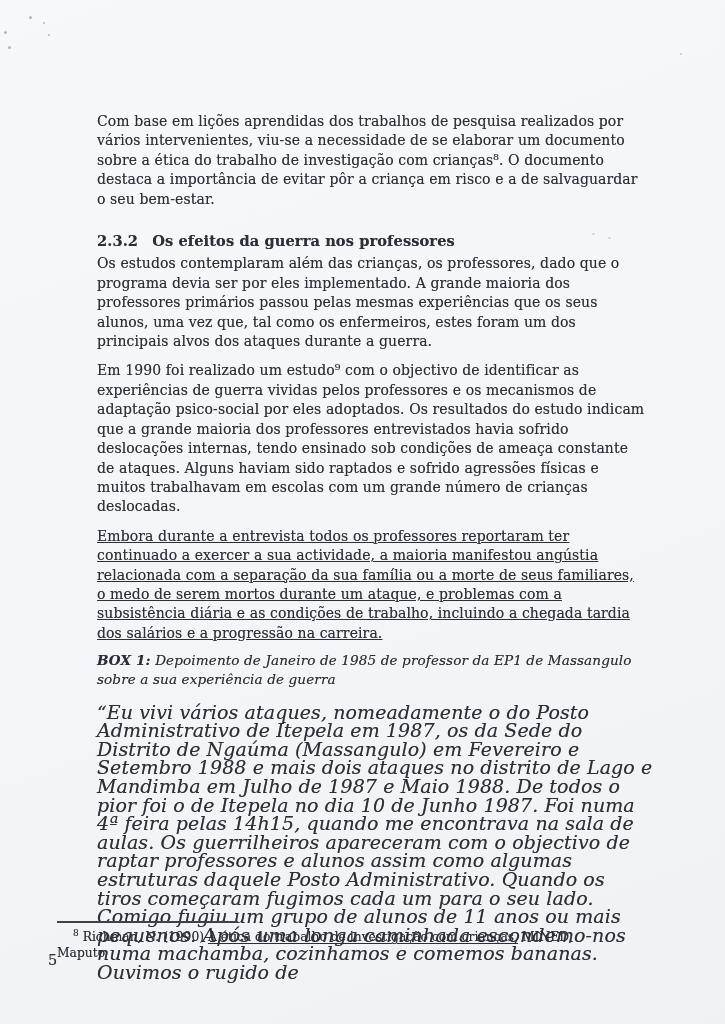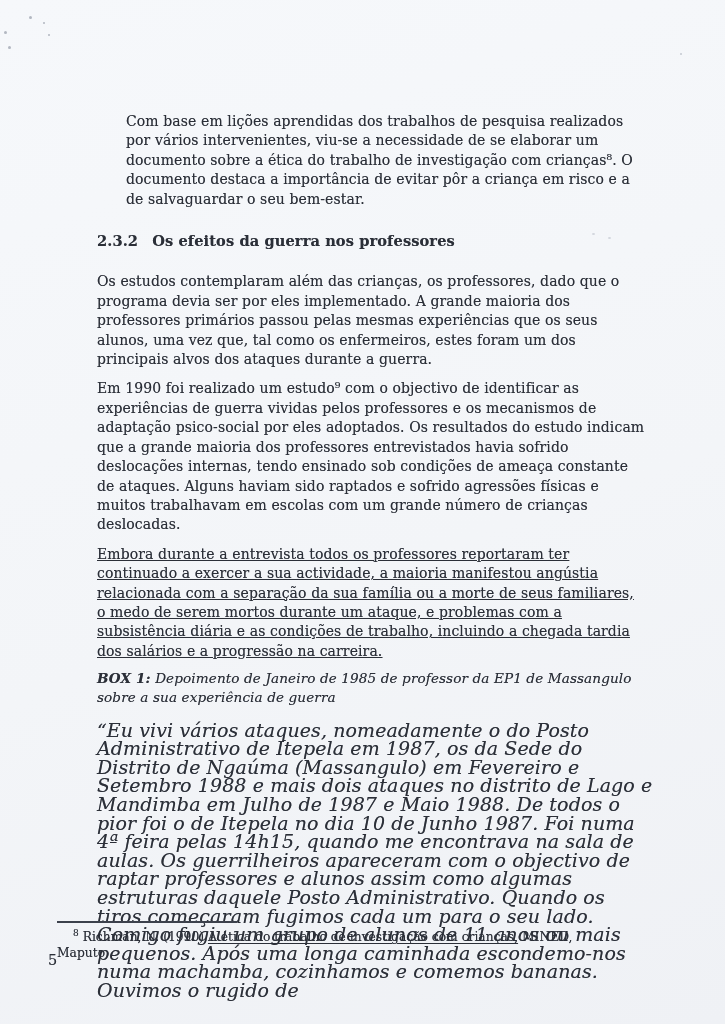--- a/index.html
+++ b/index.html
@@ -33,24 +33,23 @@
     width: 548px;
   }
   p.body {
     margin: 0 0 10px 0;
     font-size: 14px;
     line-height: 19.4px;
     letter-spacing: 0.1px;
   }
   p.body.first {
     margin-bottom: 22px;
-    margin-left: 29px;
   }
   h2.heading {
-    margin: 0 0 22px 0;
+    margin: 0 0 4px 0;
     font-size: 14.6px;
     line-height: 19.4px;
     font-weight: bold;
     letter-spacing: 0.1px;
   }
   h2.heading .sec-num {
     margin-right: 14px;
   }
   p.sp3 { margin-bottom: 10px; }
   p.sp4 { margin-bottom: 8px; text-decoration: underline; }

